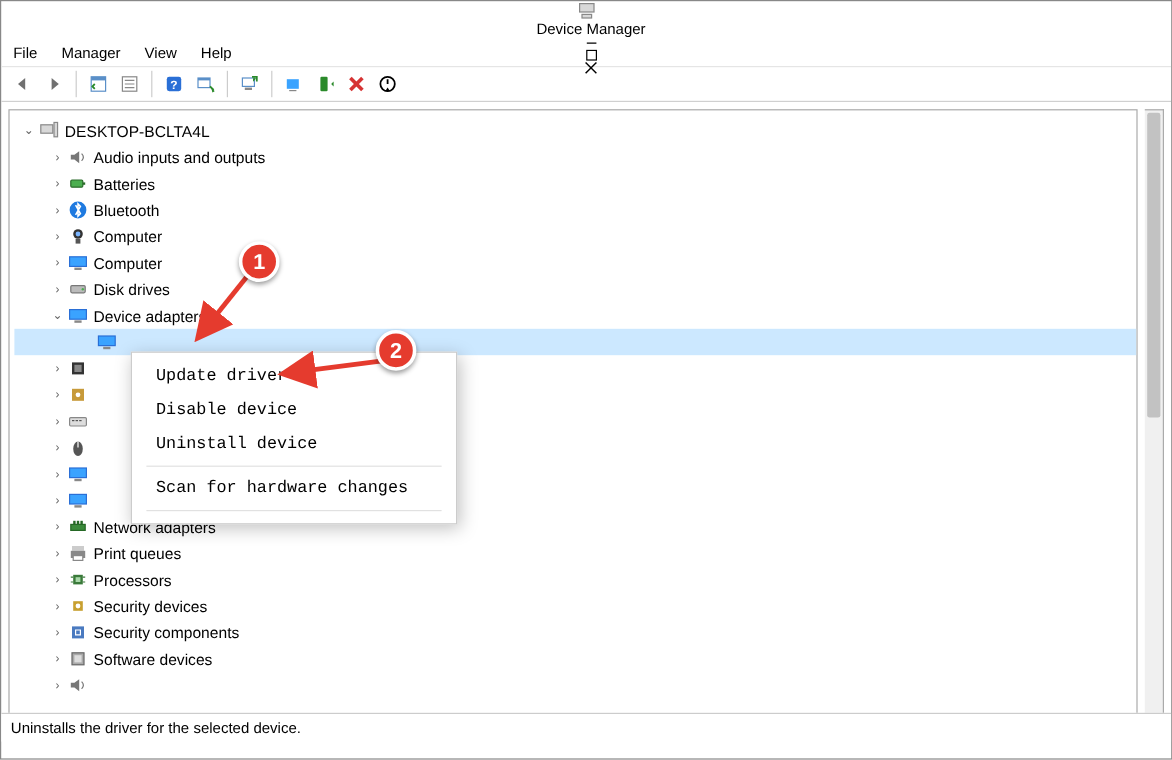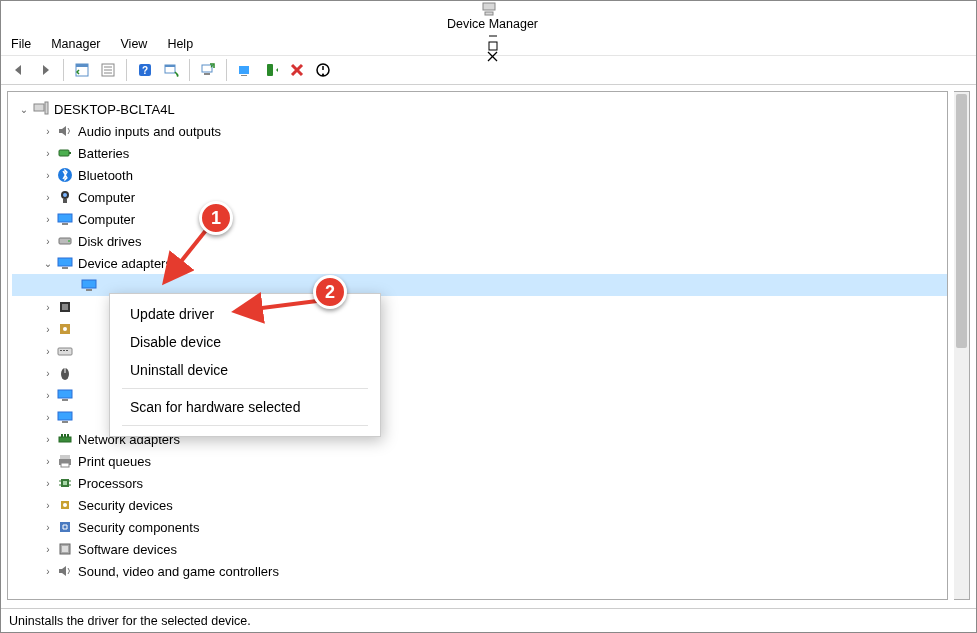--- a/index.html
+++ b/index.html
@@ -24,25 +24,25 @@
   .icon { width:18px; height:16px; display:flex; align-items:center; justify-content:center; margin-right:4px; }
   .row.level0 { padding-left:4px; }
   .row.level1 { padding-left:28px; }
   .row.level2 { padding-left:52px; }
   .row.sel { background:#cce8ff; }
   
   .scrollbar { width:16px; background:#f0f0f0; margin:6px 6px 6px 0; border:1px solid #aaa; border-left:none; position:relative; }
   .scrollbar .thumb { position:absolute; left:2px; right:2px; top:2px; height:50%; background:#c2c2c2; border-radius:2px; }
   
   .ctxmenu { position:absolute; left:108px; top:292px; width:272px; background:#fff; border:1px solid #ccc; box-shadow:2px 4px 14px rgba(0,0,0,0.25); padding:6px 0; font-size:14px; }
-  .ctxmenu .ctxitem { padding:6px 20px; }
+  .ctxmenu .ctxitem { padding:6px 20px;font-family:Liberation Mono, monospace; }
   .ctxmenu .ctxsep { height:1px; background:#e1e1e1; margin:4px 12px; }
   .ctxmenu .bold { font-weight:700; }
   
-  .statusbar { position:absolute; bottom:0; left:0; right:0; height:24px; border-top:1px solid #ccc; display:flex; align-items:center; padding-left:8px; font-size:12.5px; background:#fff; }
+  .statusbar { position:absolute; bottom:14px; left:0; right:0; height:24px; border-top:1px solid #ccc; display:flex; align-items:center; padding-left:8px; font-size:12.5px; background:#fff; }
   
   .callout { position:absolute; display:flex; align-items:center; pointer-events:none; }
   .badge { width:34px; height:34px; border-radius:50%; background:#E53B2E; border:3px solid #fff; box-shadow:0 2px 4px rgba(0,0,0,0.4); color:#fff; font-weight:700; display:flex; align-items:center; justify-content:center; font-size:18px; }
 </style>
 </head>
 <body>
 
 <div class="titlebar">
   <span class="appicon">
     <svg width="16" height="16" viewBox="0 0 16 16">
@@ -399,35 +399,34 @@
       </div>
 
     <div class="row level1">
         <span class="exp">›</span>
         <span class="icon">
           <svg width="16" height="16">
             <path d="M2 6 L5 6 L9 3 L9 13 L5 10 L2 10 Z" fill="#777"></path>
             <path d="M11 5 Q14 8 11 11" fill="none" stroke="#777"></path>
           </svg>
         </span>
-        <span>Sound, video and game controllers</span>
       </div>
 
   </div>
   <div class="scrollbar">
     <div class="thumb"></div>
   </div>
 </div>
 
 <div class="ctxmenu">
   <div class="ctxitem">Update driver</div>
   <div class="ctxitem">Disable device</div>
   <div class="ctxitem">Uninstall device</div>
   <div class="ctxsep"></div>
-  <div class="ctxitem">Scan for hardware selected</div>
+  <div class="ctxitem">Scan for hardware changes</div>
   <div class="ctxsep"></div>
 </div>
 
 <div class="statusbar">
   <span>Uninstalls the driver for the selected device.</span>
 </div>
 
 <div class="callout" style="left:158px; top:200px;">
   <svg width="70" height="80" style="position:absolute; left:-2px; top:18px;">
       <defs>

